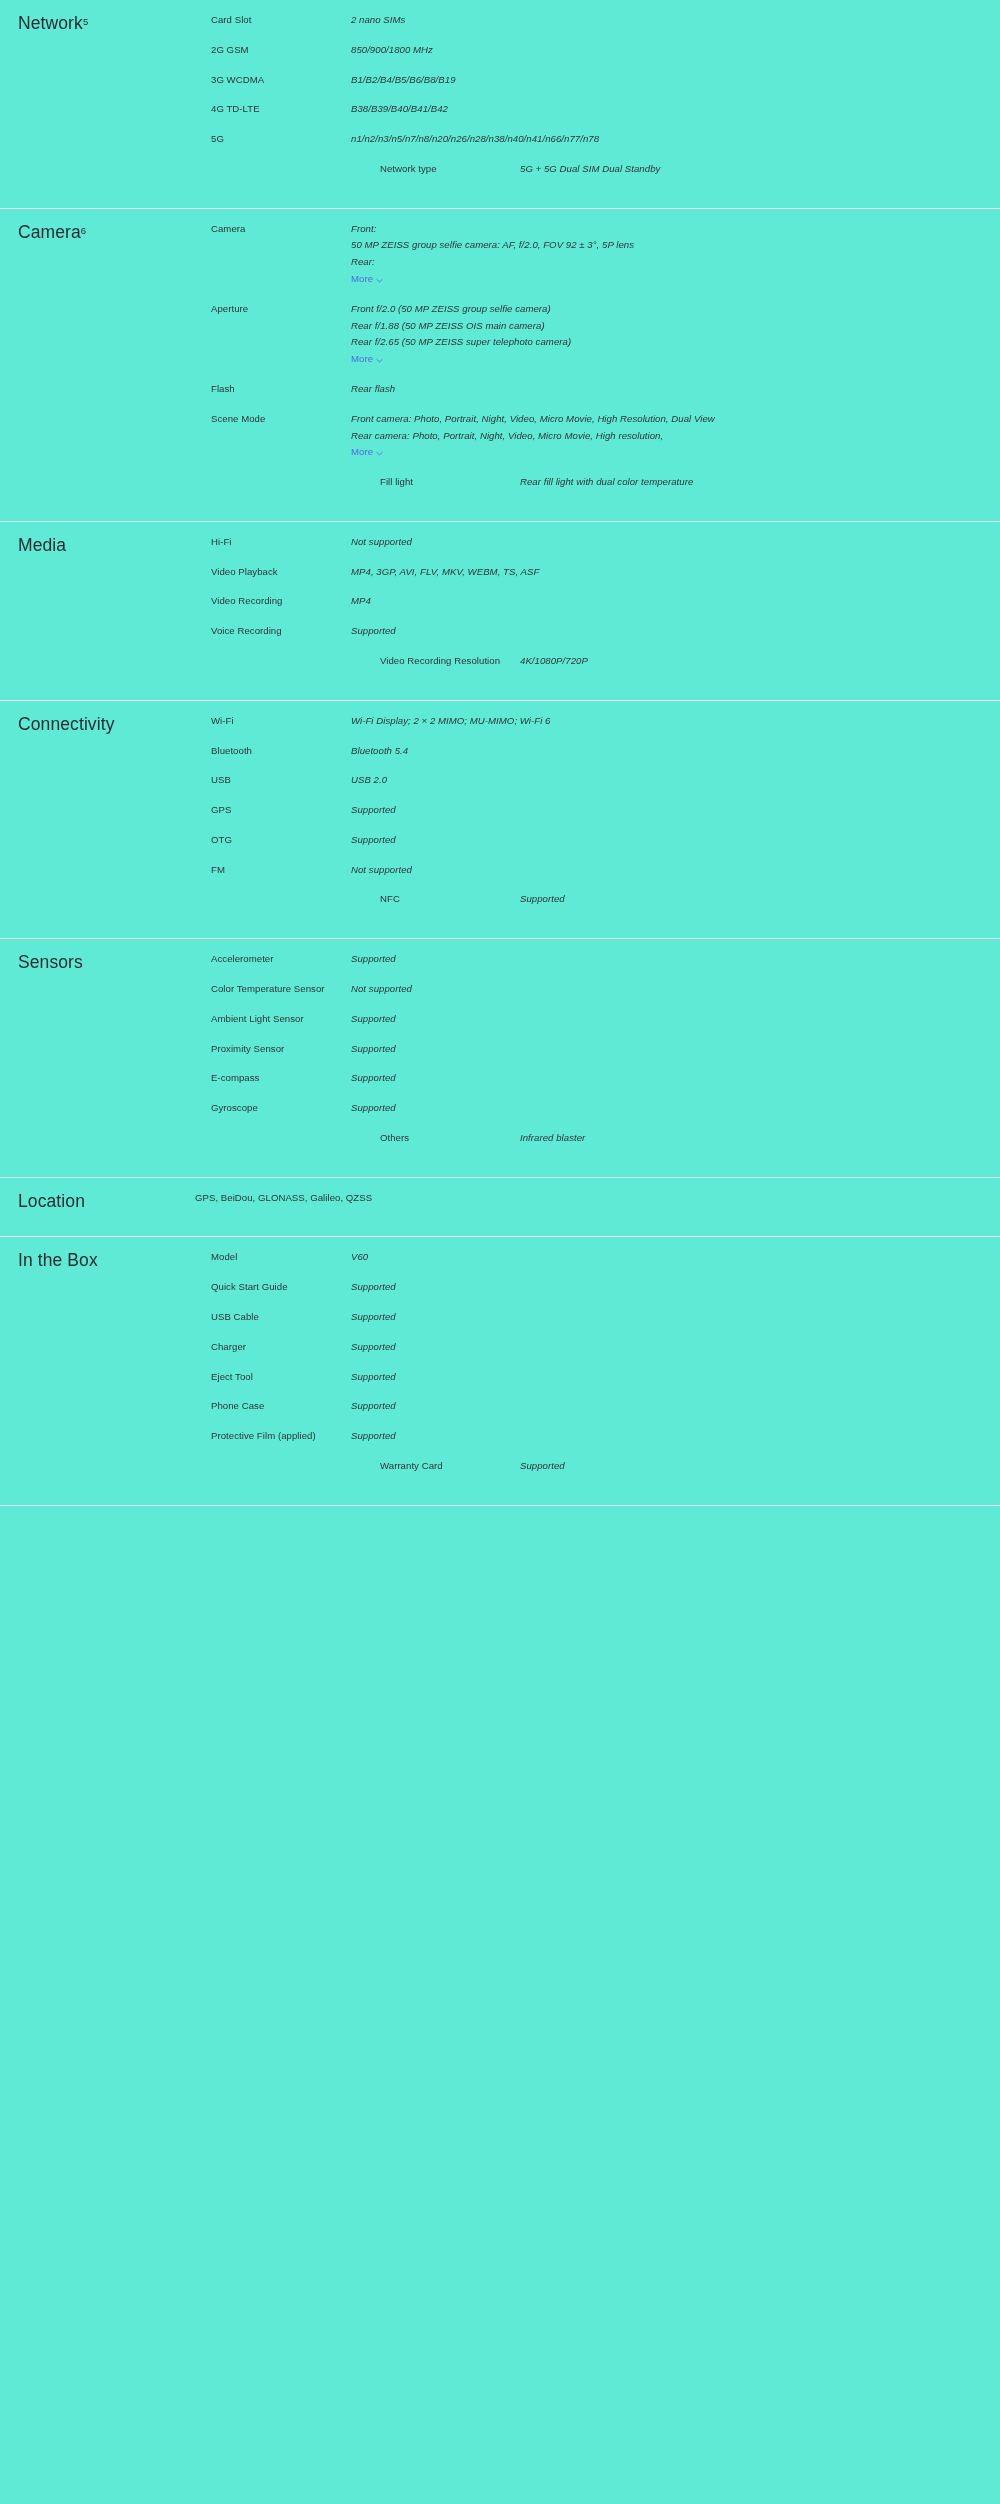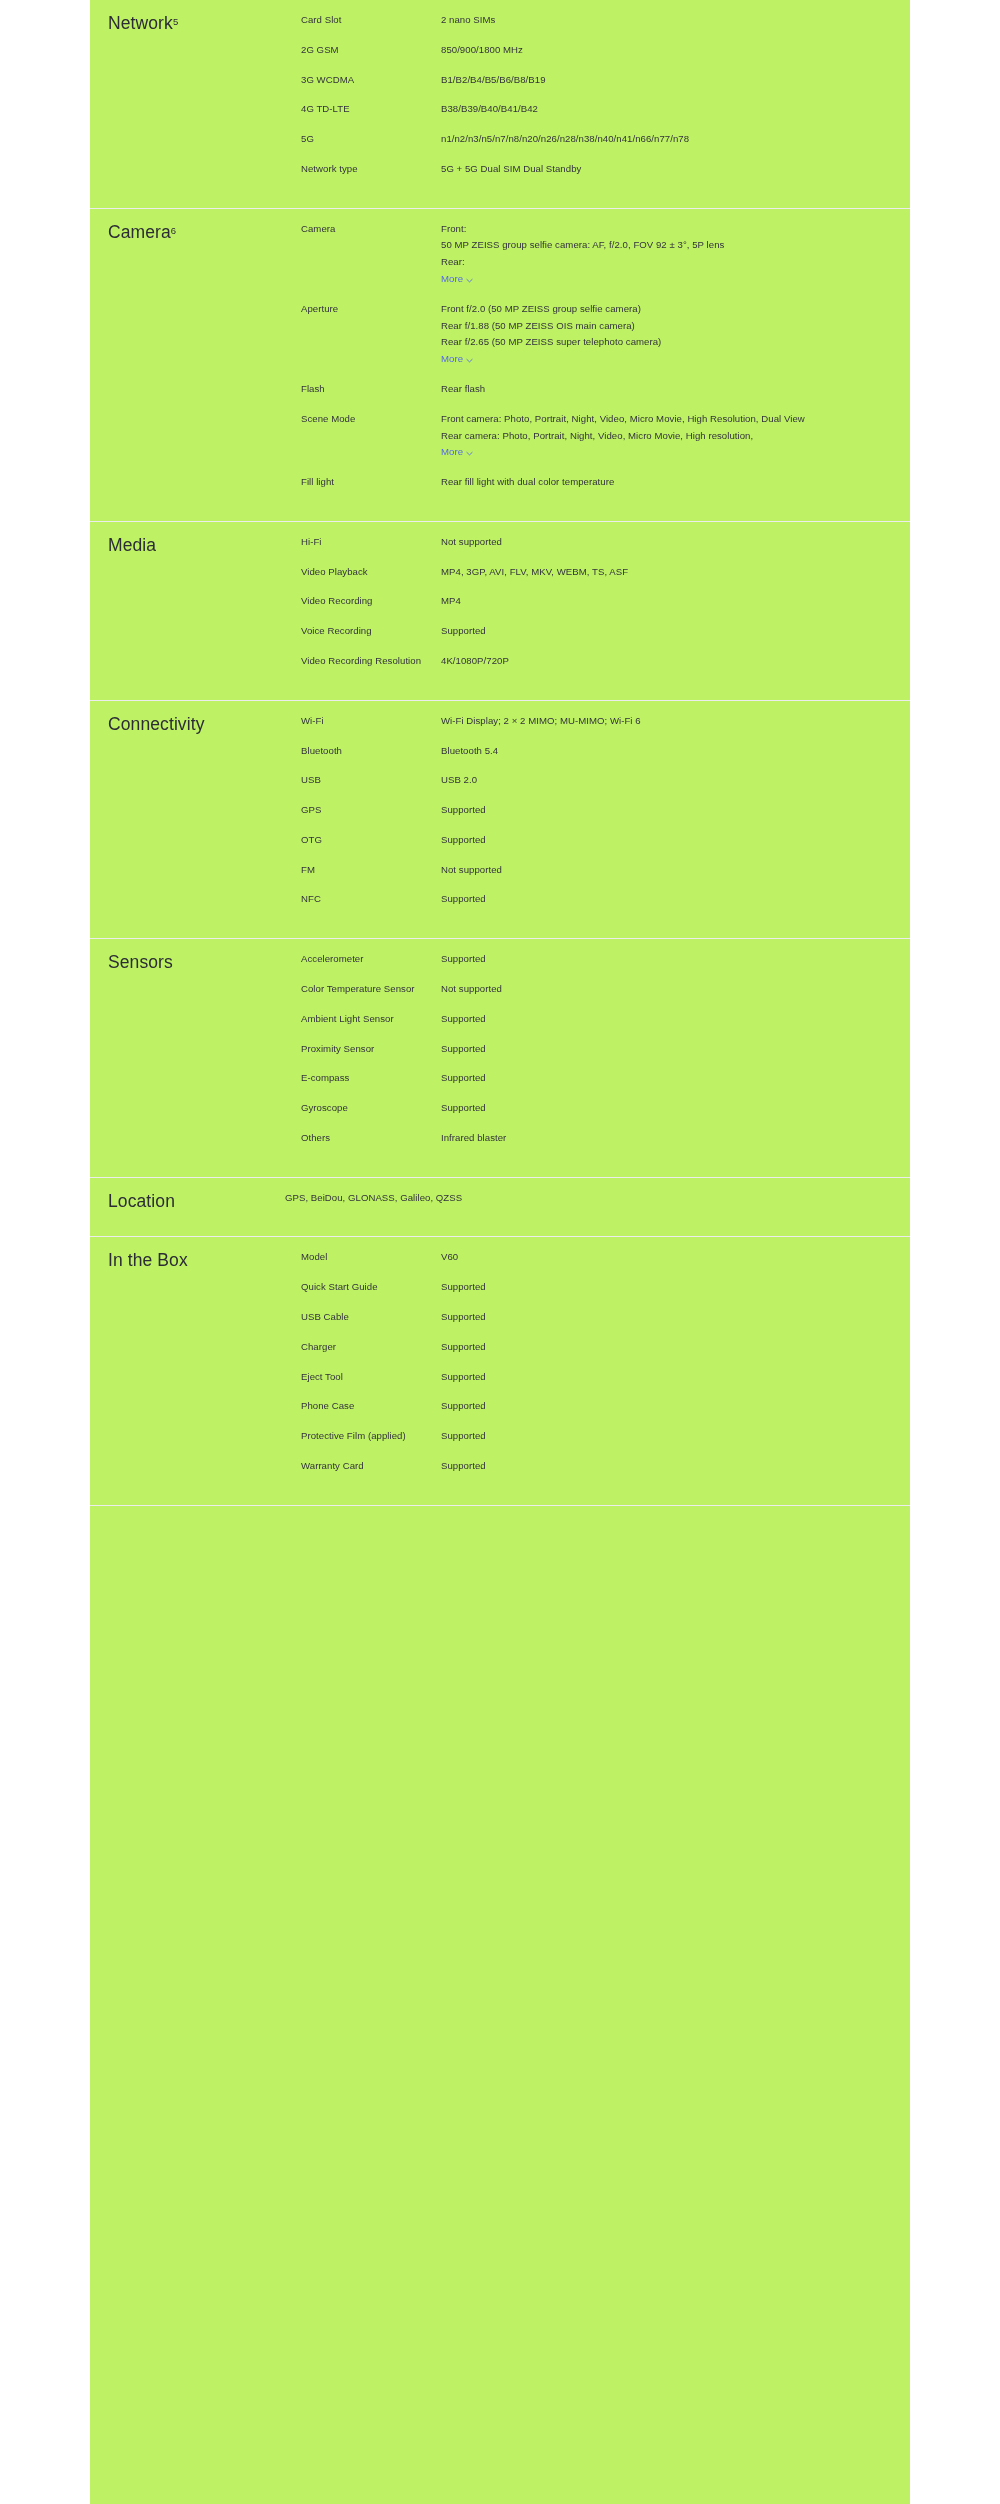--- a/index.html
+++ b/index.html
@@ -7,24 +7,24 @@
     margin: 0;
     padding: 0;
     background: #ffffff;
   }
   body {
     font-family: "Liberation Sans", sans-serif;
     color: #2c2c35;
     -webkit-font-smoothing: antialiased;
   }
   .page {
-    width: 820px;
+    width: 1000px;
     min-height: 2504px;
     margin: 0 auto;
-    background: #bef264;
+    background: #5eead4;
     position: relative;
     box-sizing: border-box;
   }
   .spec-section {
     display: flex;
     align-items: flex-start;
     border-bottom: 1px solid #ececee;
     padding: 0;
     box-sizing: border-box;
   }
@@ -60,20 +60,21 @@
     padding-top: 12px;
     padding-bottom: 30px;
   }
   .spec-row {
     display: flex;
     align-items: flex-start;
     margin-bottom: 13px;
   }
   .spec-row:last-child {
     margin-bottom: 0;
+    justify-content: flex-end;
   }
   .row-label {
     width: 140px;
     flex: 0 0 140px;
     font-size: 9.6px;
     line-height: 1.75;
     color: #33333c;
     letter-spacing: 0.05px;
     box-sizing: border-box;
     padding-right: 8px;
@@ -82,20 +83,21 @@
   .row-value {
     flex: 1 1 auto;
     font-size: 9.6px;
     line-height: 1.75;
     color: #33333c;
     letter-spacing: 0.05px;
     max-width: 480px;
   }
   .row-value .vline {
     display: block;
+    font-style: italic;
   }
   .more-link {
     color: #5568e8;
     font-size: 9.6px;
     line-height: 1.75;
     display: inline-flex;
     align-items: center;
     gap: 3px;
     cursor: pointer;
     text-decoration: none;

